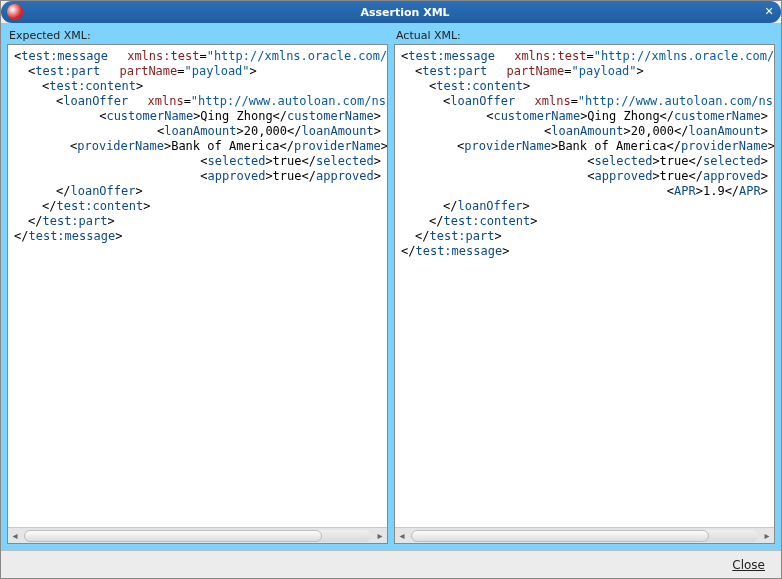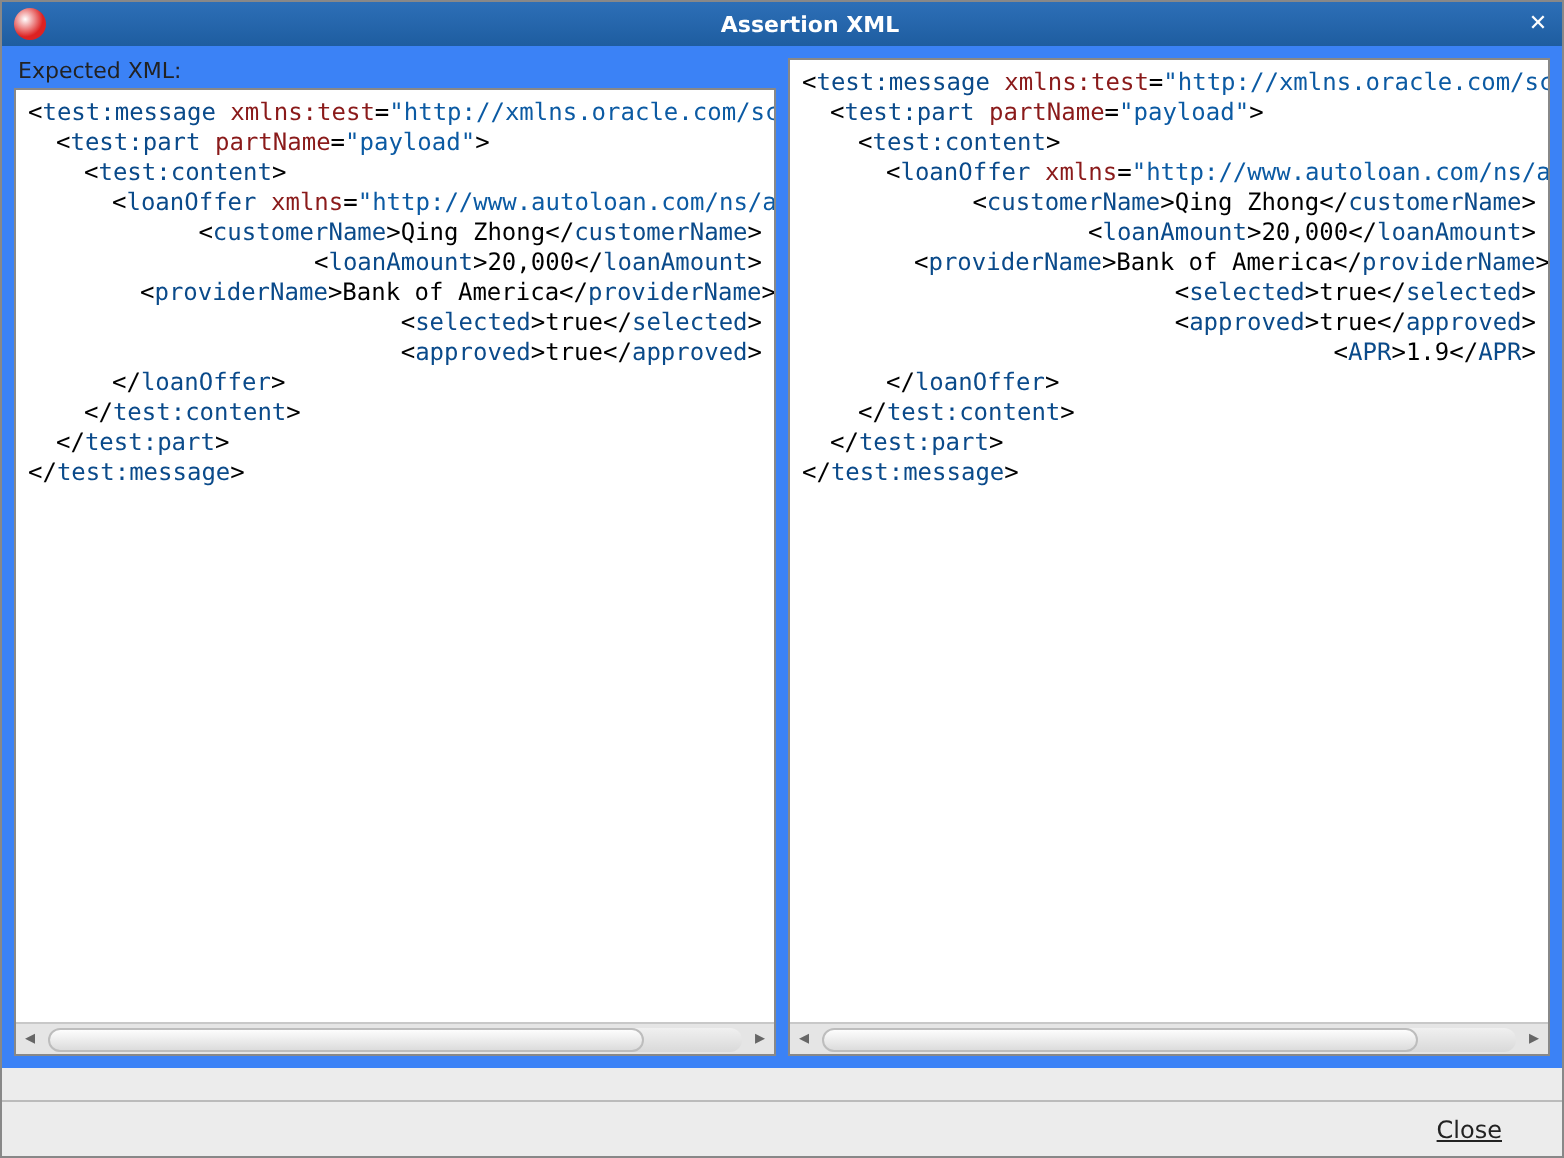--- a/index.html
+++ b/index.html
@@ -1,37 +1,37 @@
 <!DOCTYPE html>
 <html><head>
 <meta charset="utf-8">
 <style>
   * { box-sizing: border-box; }
   body { margin: 0; font-family: "DejaVu Sans", Arial, sans-serif; font-size: 11px; background: #ececec; }
   .window { width: 782px; height: 579px; display: flex; flex-direction: column; border: 1px solid #888; }
-  .titlebar { height: 22px; background: linear-gradient(#2d6fb7,#1e5da0); color: #fff; display: flex; align-items: center; font-weight: bold; position: relative; }
+  .titlebar { height: 22px; background: linear-gradient(#2d6fb7,#1e5da0); color: #fff; display: flex; align-items: center; font-weight: bold; position: relative; border-radius: 11px; }
   .titlebar .app-icon { width: 16px; height: 16px; border-radius: 50%; background: radial-gradient(circle at 35% 35%, #fff, #d22 60%); margin: 0 6px; }
   .titlebar .title { flex: 1; text-align: center; }
   .titlebar .close-x { position: absolute; right: 4px; top: 2px; width: 16px; height: 16px; display:flex; align-items:center; justify-content:center; color:#fff; font-weight:bold; cursor:pointer; }
-  .content { flex: 1; display: flex; gap: 6px; padding: 6px; background:#3b82f6; }
+  .content { flex: 1; display: flex; gap: 6px; padding: 6px; background:#7dd3fc; }
   .panel { flex: 1; display: flex; flex-direction: column; min-width: 0; }
   .panel-label { font-size: 11px; color: #222; margin-bottom: 2px; padding-left: 2px; }
   .panel-box { flex: 1; border: 1px solid #888; background: #fff; overflow: hidden; display:flex; flex-direction:column; }
   .xml-view { flex:1; overflow: auto; padding: 4px 6px; font-family: "DejaVu Sans Mono","Courier New",monospace; font-size: 12px; line-height: 15px; white-space: nowrap; color:#000; }
   .xml-view .line { display:block; }
   .t-tag  { color: #0a4a8a; font-weight: normal; } 
-  .t-attr { color: #8a1a1a; }
+  .t-attr { color: #8a1a1a; margin-left: 12px; }
   .t-str  { color: #0b5aa3; }
   .t-text { color: #000; }
   .i1 { padding-left: 14px; } .i2 { padding-left: 28px; } .i3 { padding-left: 42px; } .i4 { padding-left: 56px; text-align: right; }
   .hscroll { height: 16px; background:#e5e5e5; border-top:1px solid #c8c8c8; display:flex; align-items:center; }
   .hscroll .arrow { width:14px; height:14px; display:flex; align-items:center; justify-content:center; color:#666; font-size:10px; }
   .hscroll .track { flex:1; height:12px; background: linear-gradient(#f0f0f0,#d9d9d9); border-radius:6px; margin:0 2px; position:relative; }
   .hscroll .thumb { position:absolute; left:0; top:0; height:12px; width:86%; border-radius:6px; background: linear-gradient(#fdfdfd,#dcdcdc); border:1px solid #bdbdbd; }
-  .footer { height: 28px; border-top: 1px solid #bbb; background:#ececec; display:flex; align-items:center; justify-content:flex-end; padding: 0 24px; margin-top: 16px; }
+  .footer { height: 28px; border-top: 1px solid #bbb; background:#ececec; display:flex; align-items:center; justify-content:flex-end; padding: 0 10px; }
   .close-btn { font-size: 12px; text-decoration: underline; color:#222; cursor:pointer; padding:2px 6px; }
 </style>
 </head>
 <body>
 
 <div class="window">
   <div class="titlebar">
     <div class="app-icon"></div>
     <div class="title">Assertion XML</div>
     <div class="close-x">✕</div>
@@ -61,20 +61,21 @@
           <div class="arrow">◂</div>
           <div class="track">
               <div class="thumb"></div>
             </div>
           <div class="arrow">▸</div>
         </div>
       </div>
     </div>
 
     <div class="panel">
+      <div class="panel-label">Actual XML:</div>
       <div class="panel-box">
         <div class="xml-view" id="actual-view">
             <span class="line ">&lt;<span class="t-tag">test:message</span> <span class="t-attr">xmlns:test</span>=<span class="t-str">"http://xmlns.oracle.com/sca/"</span>&gt;</span>
             <span class="line i1">&lt;<span class="t-tag">test:part</span> <span class="t-attr">partName</span>=<span class="t-str">"payload"</span>&gt;</span>
             <span class="line i2">&lt;<span class="t-tag">test:content</span>&gt;</span>
             <span class="line i3">&lt;<span class="t-tag">loanOffer</span> <span class="t-attr">xmlns</span>=<span class="t-str">"http://www.autoloan.com/ns/aut"</span></span>
             <span class="line i4">&lt;<span class="t-tag">customerName</span>&gt;<span class="t-text">Qing Zhong</span>&lt;/<span class="t-tag">customerName</span>&gt;</span>
             <span class="line i4">&lt;<span class="t-tag">loanAmount</span>&gt;<span class="t-text">20,000</span>&lt;/<span class="t-tag">loanAmount</span>&gt;</span>
             <span class="line i4">&lt;<span class="t-tag">providerName</span>&gt;<span class="t-text">Bank of America</span>&lt;/<span class="t-tag">providerName</span>&gt;</span>
             <span class="line i4">&lt;<span class="t-tag">selected</span>&gt;<span class="t-text">true</span>&lt;/<span class="t-tag">selected</span>&gt;</span>

